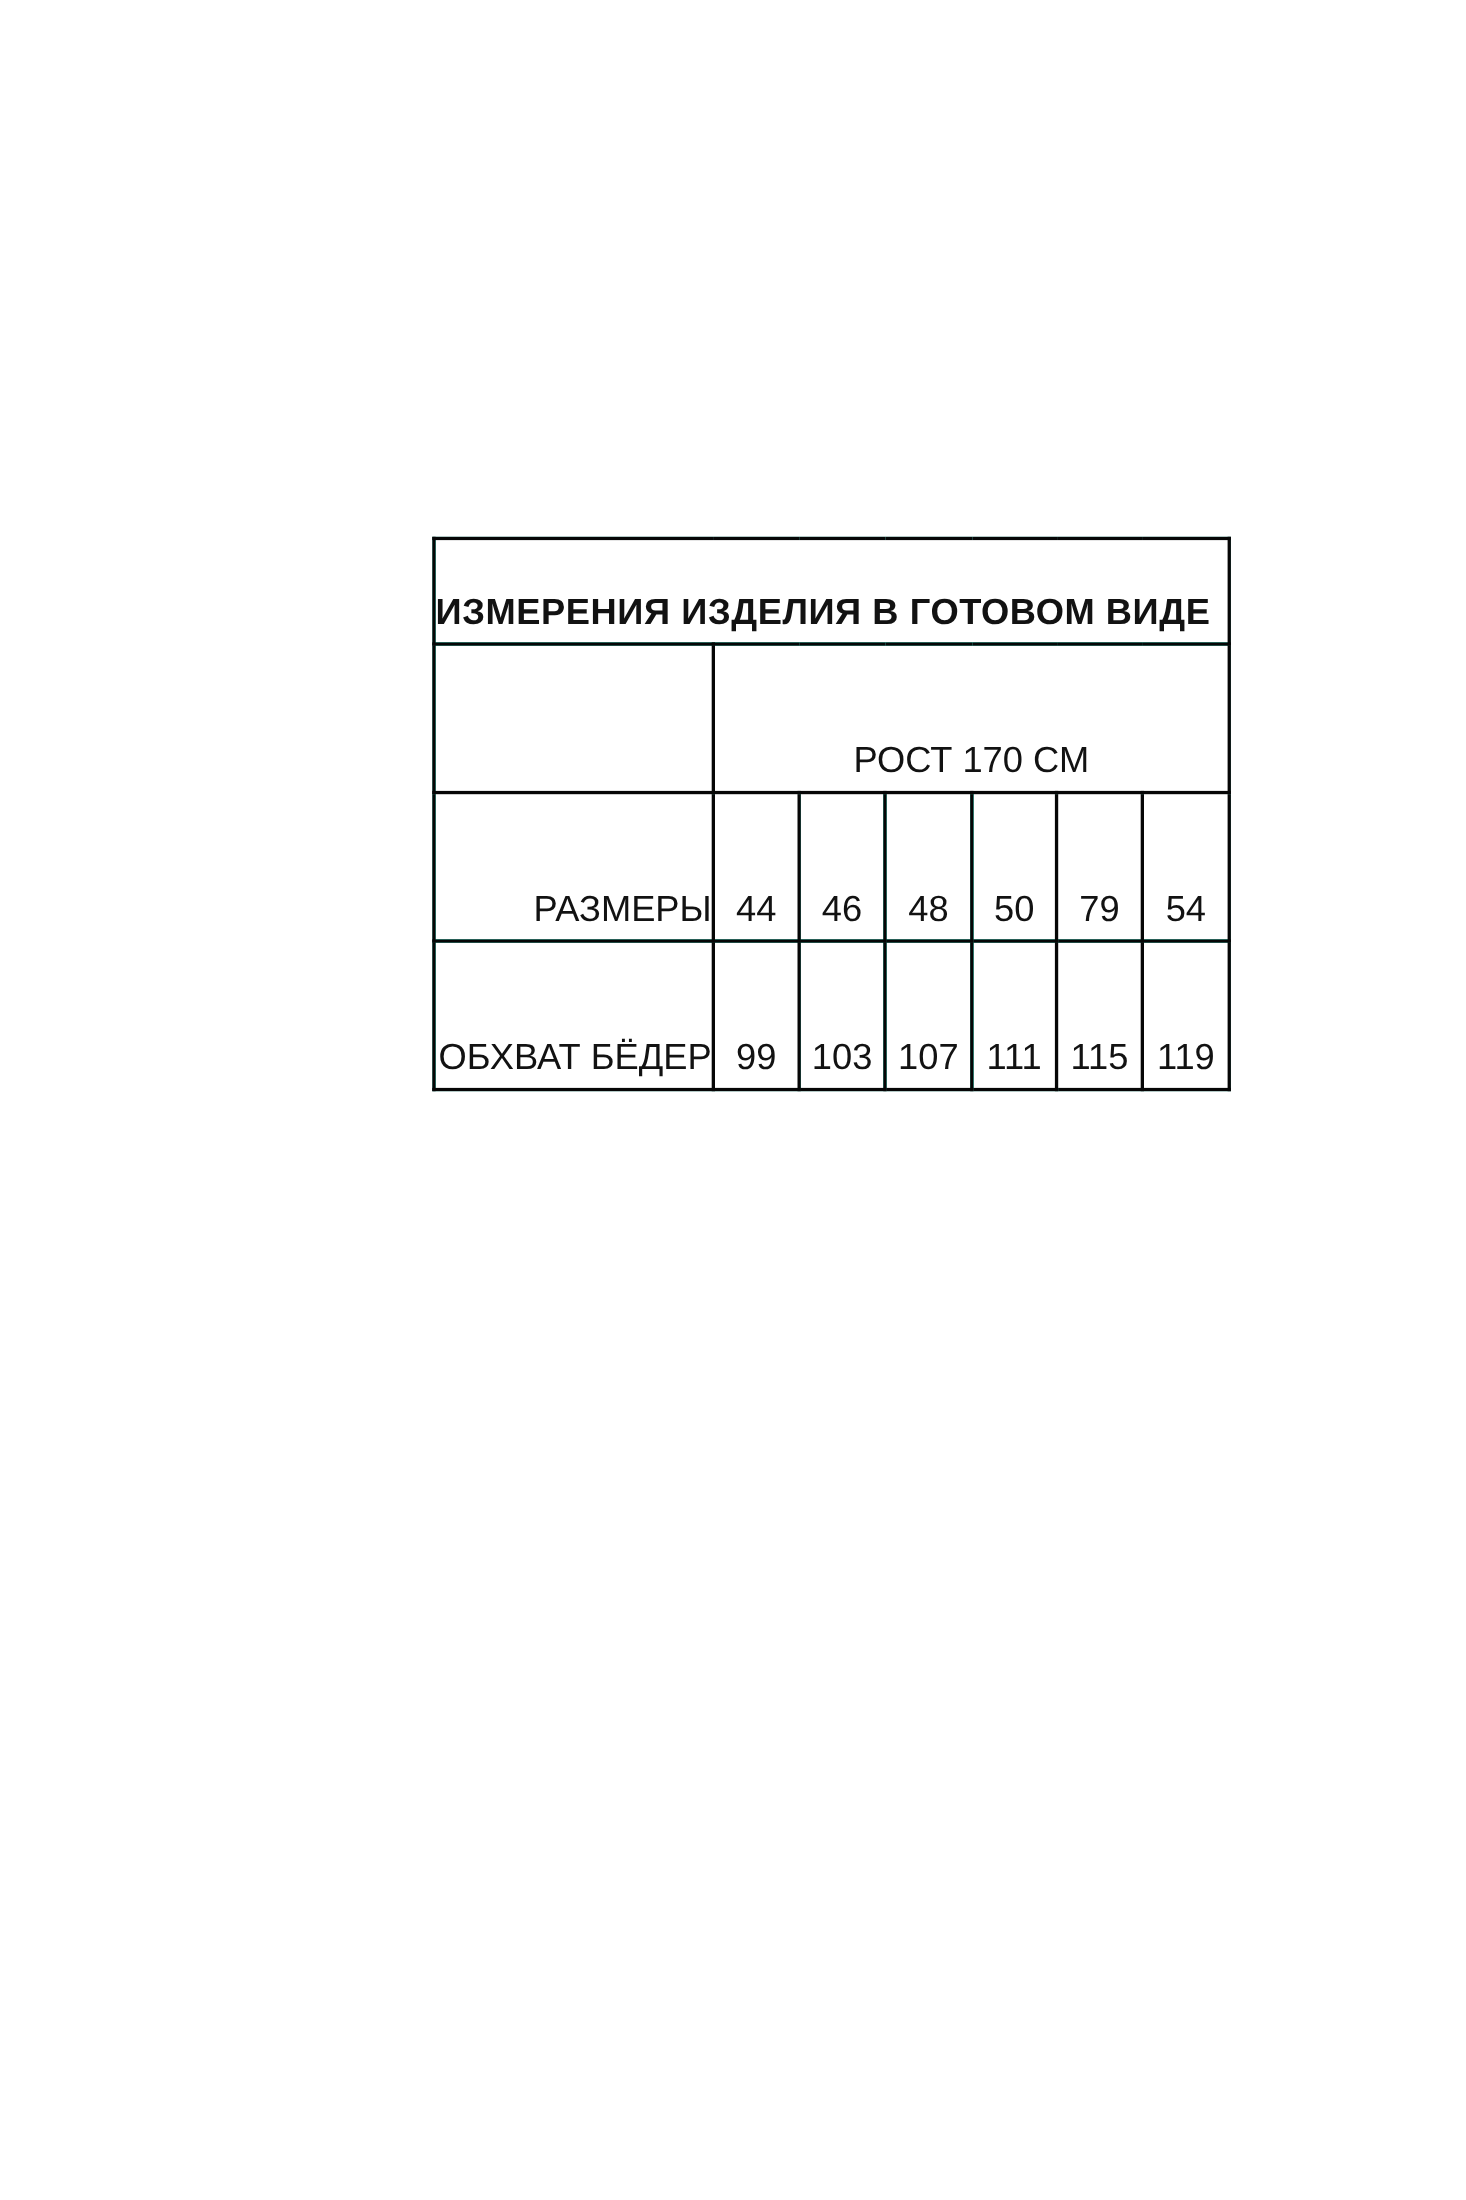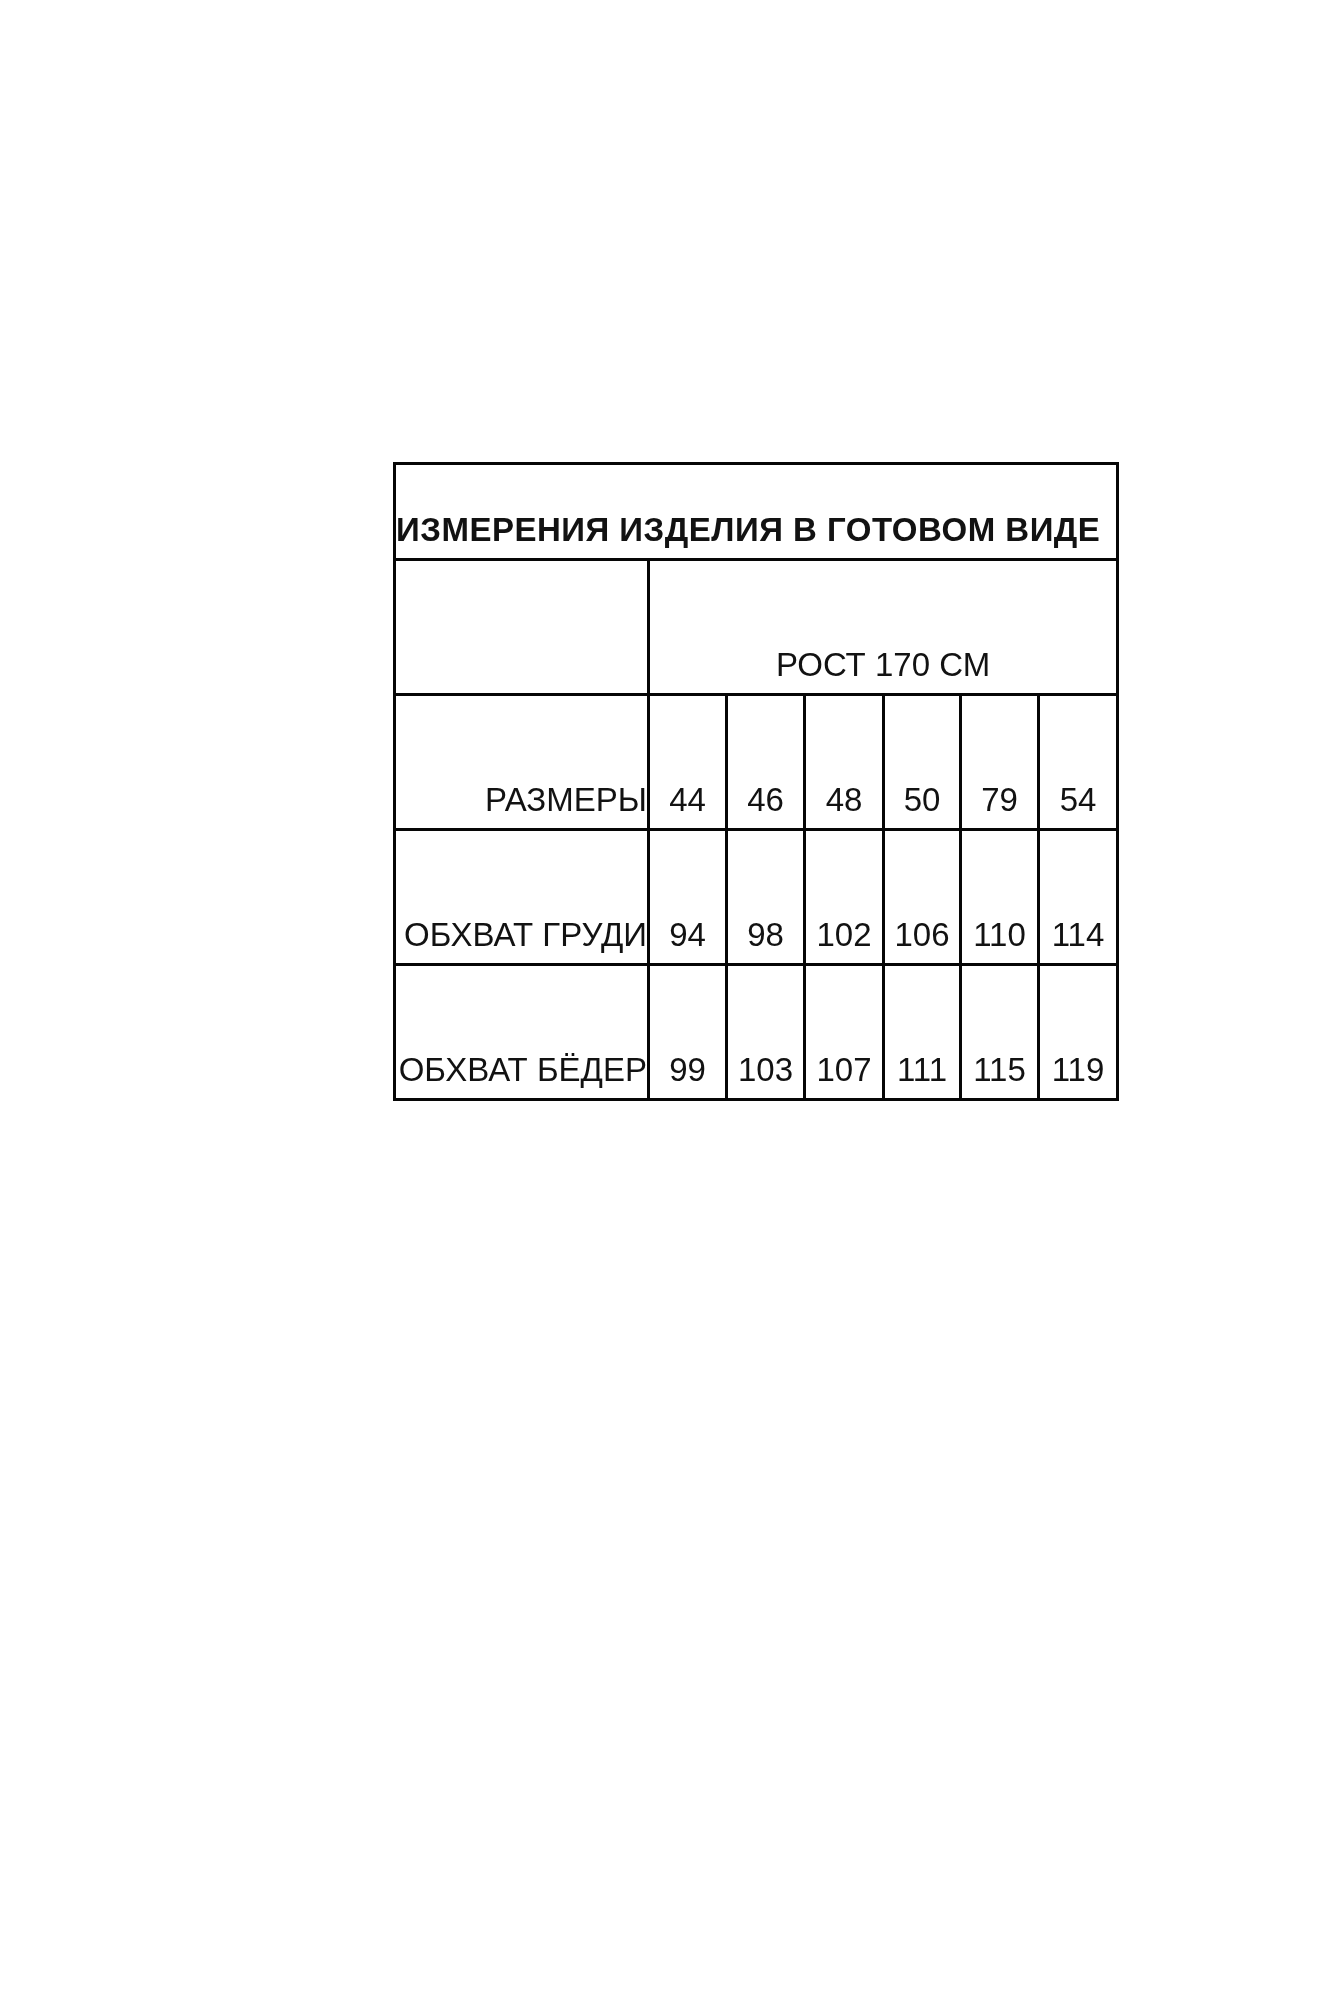--- a/index.html
+++ b/index.html
@@ -17,21 +17,21 @@
   .page {
     position: absolute;
     left: 0; top: 0;
     width: 1333px;
     height: 2000px;
     background: #ffffff;
   }
   table.size-chart {
     position: absolute;
     left: 393px;
-    top: 462px;
+    top: 488px;
     width: 723px;
     border-collapse: collapse;
     table-layout: fixed;
     background: #5eead4;
   }
   table.size-chart td {
     border: 3px solid #060606;
     vertical-align: bottom;
     font-size: 33px;
     line-height: 1.28;
@@ -95,29 +95,20 @@
     <tr style="height:135px">
       <td class="label-cell">РАЗМЕРЫ</td>
       <td class="value-cell">44</td>
       <td class="value-cell">46</td>
       <td class="value-cell">48</td>
       <td class="value-cell">50</td>
       <td class="value-cell">79</td>
       <td class="value-cell">54</td>
     </tr>
 
-    <tr style="height:135px">
-      <td class="label-cell">ОБХВАТ ГРУДИ</td>
-      <td class="value-cell">94</td>
-      <td class="value-cell">98</td>
-      <td class="value-cell">102</td>
-      <td class="value-cell">106</td>
-      <td class="value-cell">110</td>
-      <td class="value-cell">114</td>
-    </tr>
 
     <tr style="height:135px">
       <td class="label-cell">ОБХВАТ БЁДЕР</td>
       <td class="value-cell">99</td>
       <td class="value-cell">103</td>
       <td class="value-cell">107</td>
       <td class="value-cell">111</td>
       <td class="value-cell">115</td>
       <td class="value-cell">119</td>
     </tr>

